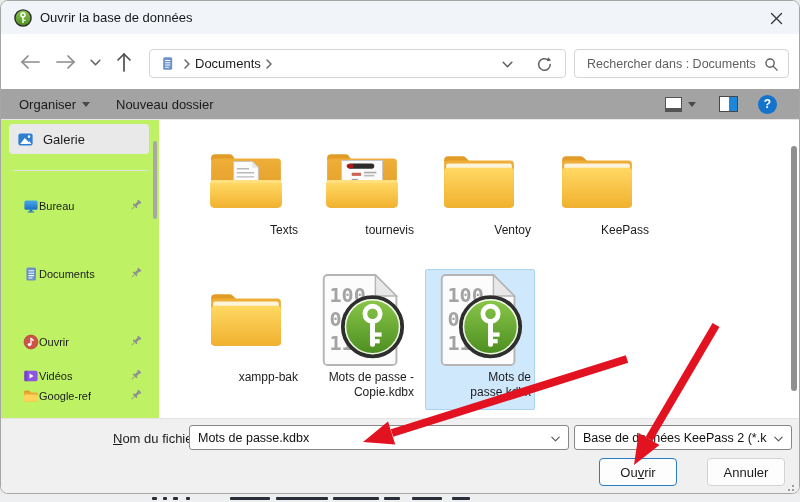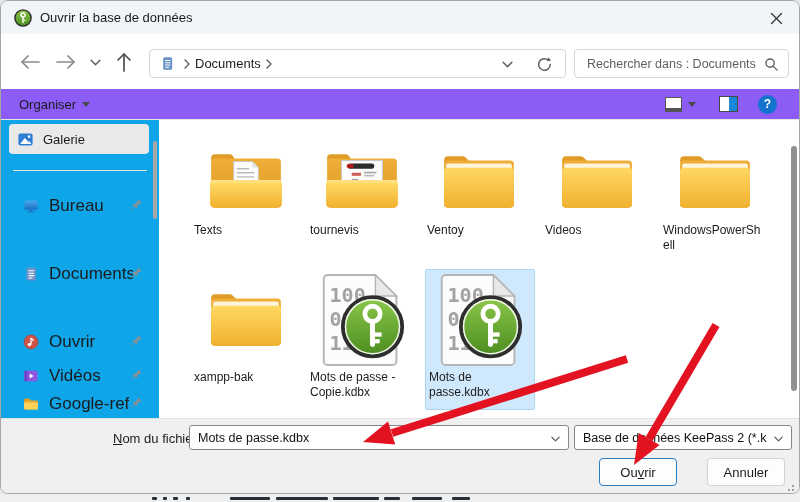--- a/index.html
+++ b/index.html
@@ -23,47 +23,47 @@
                 display:flex; align-items:center; padding-left:10px; }
   .crumb { font-size:13px; color:#1b1b1b; margin:0 4px; }
   .addr-right { position:absolute; right:12px; top:0; height:29px; display:flex; align-items:center; gap:22px; }
   .searchbox { position:absolute; left:573px; top:14px; width:215px; height:29px;
                border:1px solid #d5d5d5; border-radius:4px; background:#fff;
                display:flex; align-items:center; padding:0 30px 0 12px; }
   .searchbox .ph { font-size:12.5px; color:#5f5f5f; white-space:nowrap;text-align:center; }
   .search-ic { position:absolute; right:9px; top:7px; }
 
   
-  .toolbar { position:absolute; left:0; top:88px; width:100%; height:30px; background:#8b5cf6; }
+  .toolbar { position:absolute; left:0; top:88px; width:100%; height:30px; background:#a3a3a3; }
   .tbtn { position:absolute; top:3px; height:24px; display:flex; align-items:center; gap:6px;
           font-size:13px; color:#1b1b1b; }
   .caret { width:0; height:0; border-left:4px solid transparent; border-right:4px solid transparent; border-top:5px solid #494949; }
   .view-sq { width:17px; height:15px; background:#fff; border:1.5px solid #545454; border-bottom:4px solid #545454; }
   .split-sq { width:19px; height:16px; border:1.5px solid #474747; background:#fff; position:relative; }
   .split-sq .half { position:absolute; right:0; top:0; width:8px; height:100%; background:#1c86d9; }
   .help-circle { width:19px; height:19px; border-radius:50%; background:#1473cc; color:#fff;
                  font-size:12px; font-weight:bold; display:flex; align-items:center; justify-content:center; }
   .tb-divider { position:absolute; left:0; top:118px; width:100%; height:1px; background:#e6e6e6; }
 
   
-  .sidebar { position:absolute; left:0; top:119px; width:158px; height:298px; background:#0ea5e9; }
+  .sidebar { position:absolute; left:0; top:119px; width:158px; height:298px; background:#bef264; }
   .side-item { position:absolute; left:0; width:152px; height:32px; display:flex; align-items:center; }
   .side-item .ic { margin-left:22px; width:16px; height:16px; flex:none; }
-  .side-item .lbl { margin-left:10px; font-size:17px; color:#1b1b1b; white-space:nowrap; overflow:hidden; max-width:84px; }
+  .side-item .lbl { font-size:11px; color:#1b1b1b; white-space:nowrap; overflow:hidden; max-width:84px; }
   .side-item .pin { position:absolute; right:10px; top:8px; width:15px; height:15px; }
   .gallery-item { position:absolute; left:8px; top:4px; width:140px; height:30px; background:#e9e9e9;
                   border-radius:4px; display:flex; align-items:center; }
   .gallery-item .ic { margin-left:8px; width:17px; height:17px; }
   .gallery-item .lbl { margin-left:9px; font-size:13px; color:#1b1b1b; }
   .side-sep { position:absolute; left:12px; top:50px; width:134px; height:1px; background:#e2e2e2; }
   .side-scroll { position:absolute; left:152px; top:21px; width:4px; height:78px; background:#a8a8a8; border-radius:2px; }
 
   
   .files { position:absolute; left:158px; top:119px; width:642px; height:298px; background:#fff; }
-  .tile { position:absolute; width:110px; text-align:left; }
+  .tile { position:absolute; width:110px; text-align:right; }
   .tile .iconbox { display:flex; align-items:center; justify-content:center; }
   .tile .name { font-size:12px; color:#1c1c1c; line-height:15px; overflow-wrap:anywhere; padding:0 3px; }
   .tile.selected { background:#cfe8fc; border:1px solid #abd3f2; border-radius:2px; }
   .main-scroll { position:absolute; left:632px; top:26px; width:6px; height:245px; background:#909090; border-radius:3px; }
 
   
   .footer { position:absolute; left:0; top:417px; width:100%; height:77px; background:#f0f0f0; border-top:1px solid #e3e3e3; }
   .fn-label { position:absolute; left:112px; top:12px; font-size:13px; color:#1b1b1b; }
   .u { text-decoration:underline; }
   .combo { position:absolute; top:6px; height:25px; background:#fff; border:1px solid #878787; border-radius:3px;
@@ -317,20 +317,23 @@
         <line x1="10" y1="10" x2="14" y2="14" stroke="#5f5f5f" stroke-width="1.5" stroke-linecap="round"></line>
       </svg>
     </div>
   </div>
 
   <div class="toolbar">
     <div class="tbtn" style="left:18px">
       <span>Organiser</span>
       <span class="caret"></span>
     </div>
+    <div class="tbtn" style="left:115px">
+      <span>Nouveau dossier</span>
+    </div>
     <div class="tbtn" style="left:664px">
       <span class="view-sq"></span>
       <span class="caret"></span>
     </div>
     <div class="tbtn" style="left:718px">
       <span class="split-sq">
           <span class="half"></span>
         </span>
     </div>
     <div class="tbtn" style="left:757px">
@@ -378,21 +381,21 @@
     </div>
     <div class="side-item" style="top:240px">
       <svg class="ic" viewBox="0 0 16 16">
           <use href="#sym-video"></use>
         </svg>
       <span class="lbl">Vidéos</span>
       <svg class="pin" viewBox="0 0 16 16">
           <use href="#sym-pin"></use>
         </svg>
     </div>
-    <div class="side-item" style="top:268px">
+    <div class="side-item" style="top:260px">
       <svg class="ic" viewBox="0 0 16 16">
           <use href="#sym-minifolder"></use>
         </svg>
       <span class="lbl">Google-ref</span>
       <svg class="pin" viewBox="0 0 16 16">
           <use href="#sym-pin"></use>
         </svg>
     </div>
   </div>
 
@@ -422,29 +425,21 @@
           </svg>
       </div>
       <div class="name">tournevis</div>
     </div>
     <div class="tile" style="left:383px;top:21px">
       <div class="iconbox" style="height:82px">
         <svg width="78" height="60" viewBox="0 0 76 58">
             <use href="#sym-folder"></use>
           </svg>
       </div>
-      <div class="name">Videos</div>
-    </div>
-    <div class="tile" style="left:501px;top:21px">
-      <div class="iconbox" style="height:82px">
-        <svg width="78" height="60" viewBox="0 0 76 58">
-            <use href="#sym-folder"></use>
-          </svg>
-      </div>
-      <div class="name">WindowsPowerShell</div>
+      <div class="name">KeePass</div>
     </div>
 
     <div class="tile" style="left:148px;top:150px">
       <div class="iconbox" style="height:100px">
         <svg width="88" height="96" viewBox="0 0 92 100">
             <use href="#sym-kdbx"></use>
           </svg>
       </div>
       <div class="name">Mots de passe - Copie.kdbx</div>
     </div>

